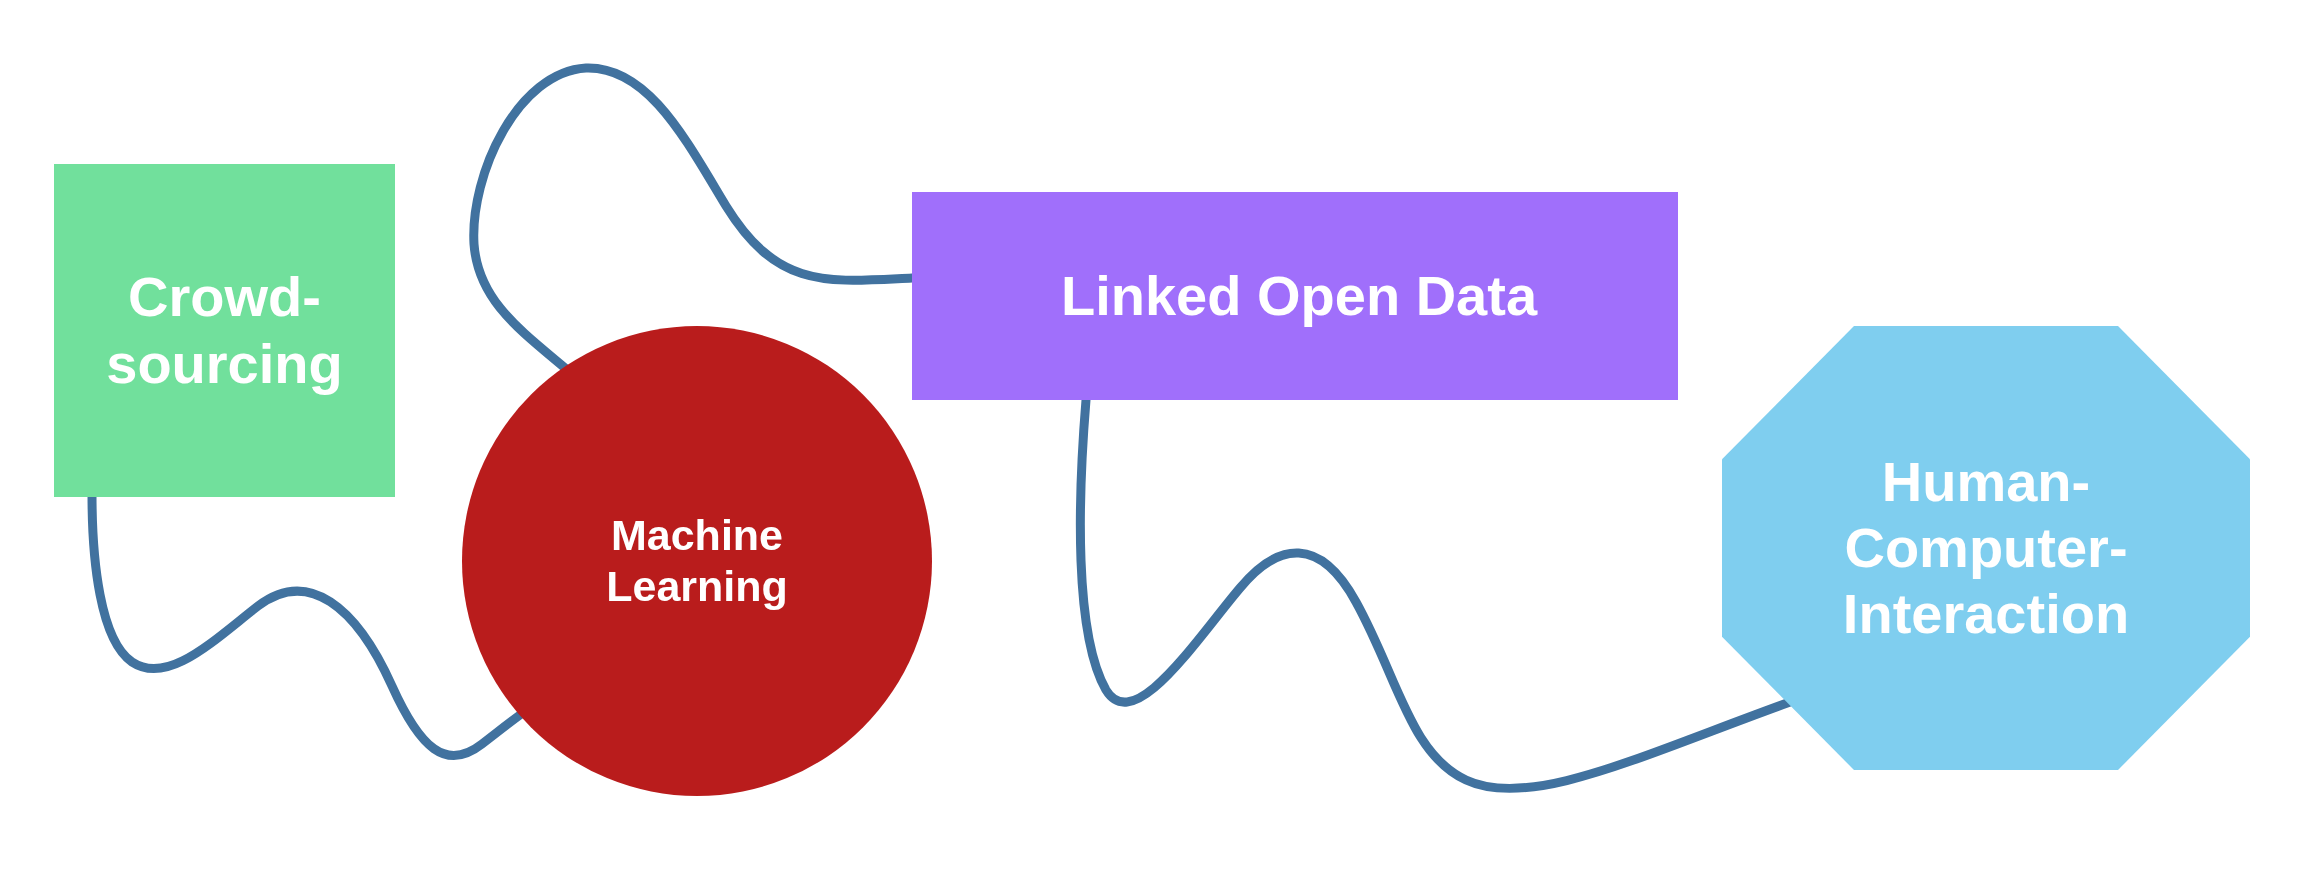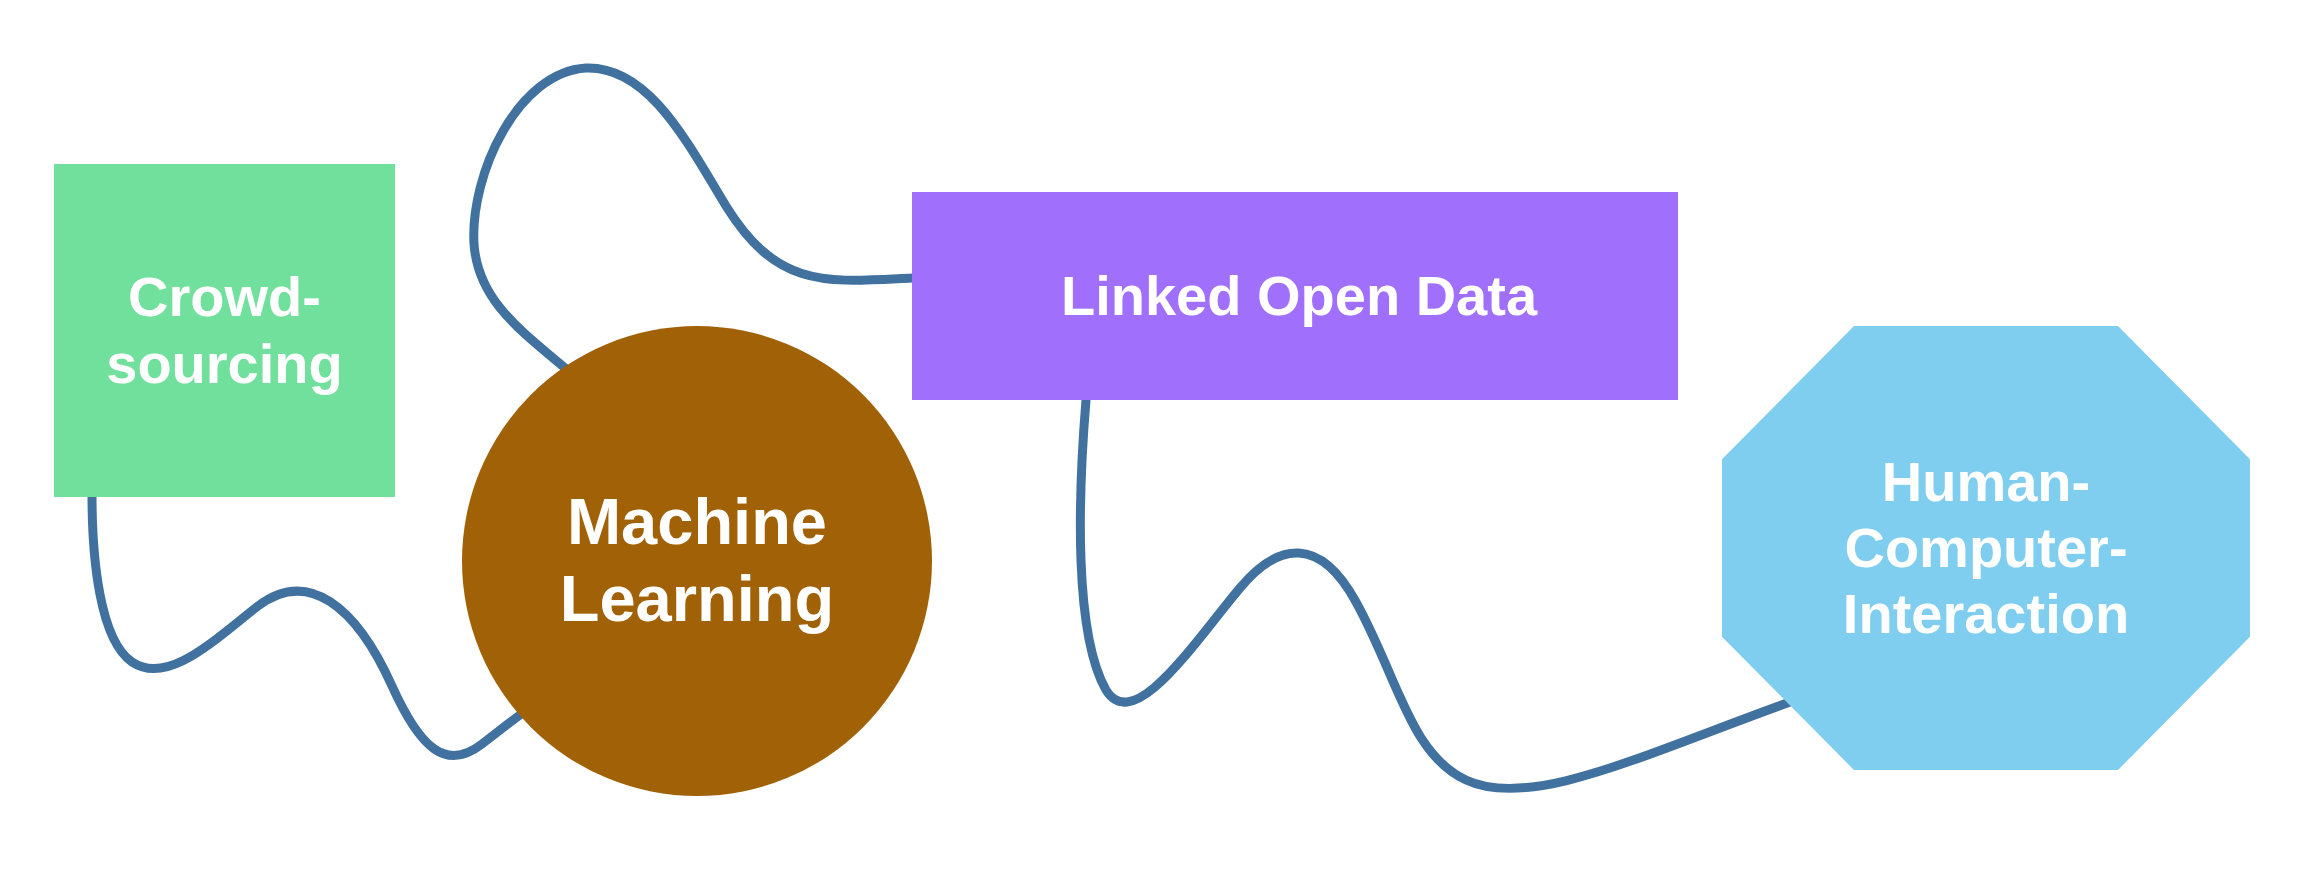--- a/index.html
+++ b/index.html
@@ -53,23 +53,23 @@
     background: #71E09C;
     font-size: 56px;
   }
 
   
   #node-machine-learning {
     left: 462px;
     top: 326px;
     width: 470px;
     height: 470px;
-    background: #a16207;
+    background: #b91c1c;
     border-radius: 50%;
-    font-size: 65px;
+    font-size: 43px;
   }
 
   
   #node-linked-open-data {
     left: 912px;
     top: 192px;
     width: 758px;
     height: 208px;
     background: #A06FFB;
     font-size: 56px;

